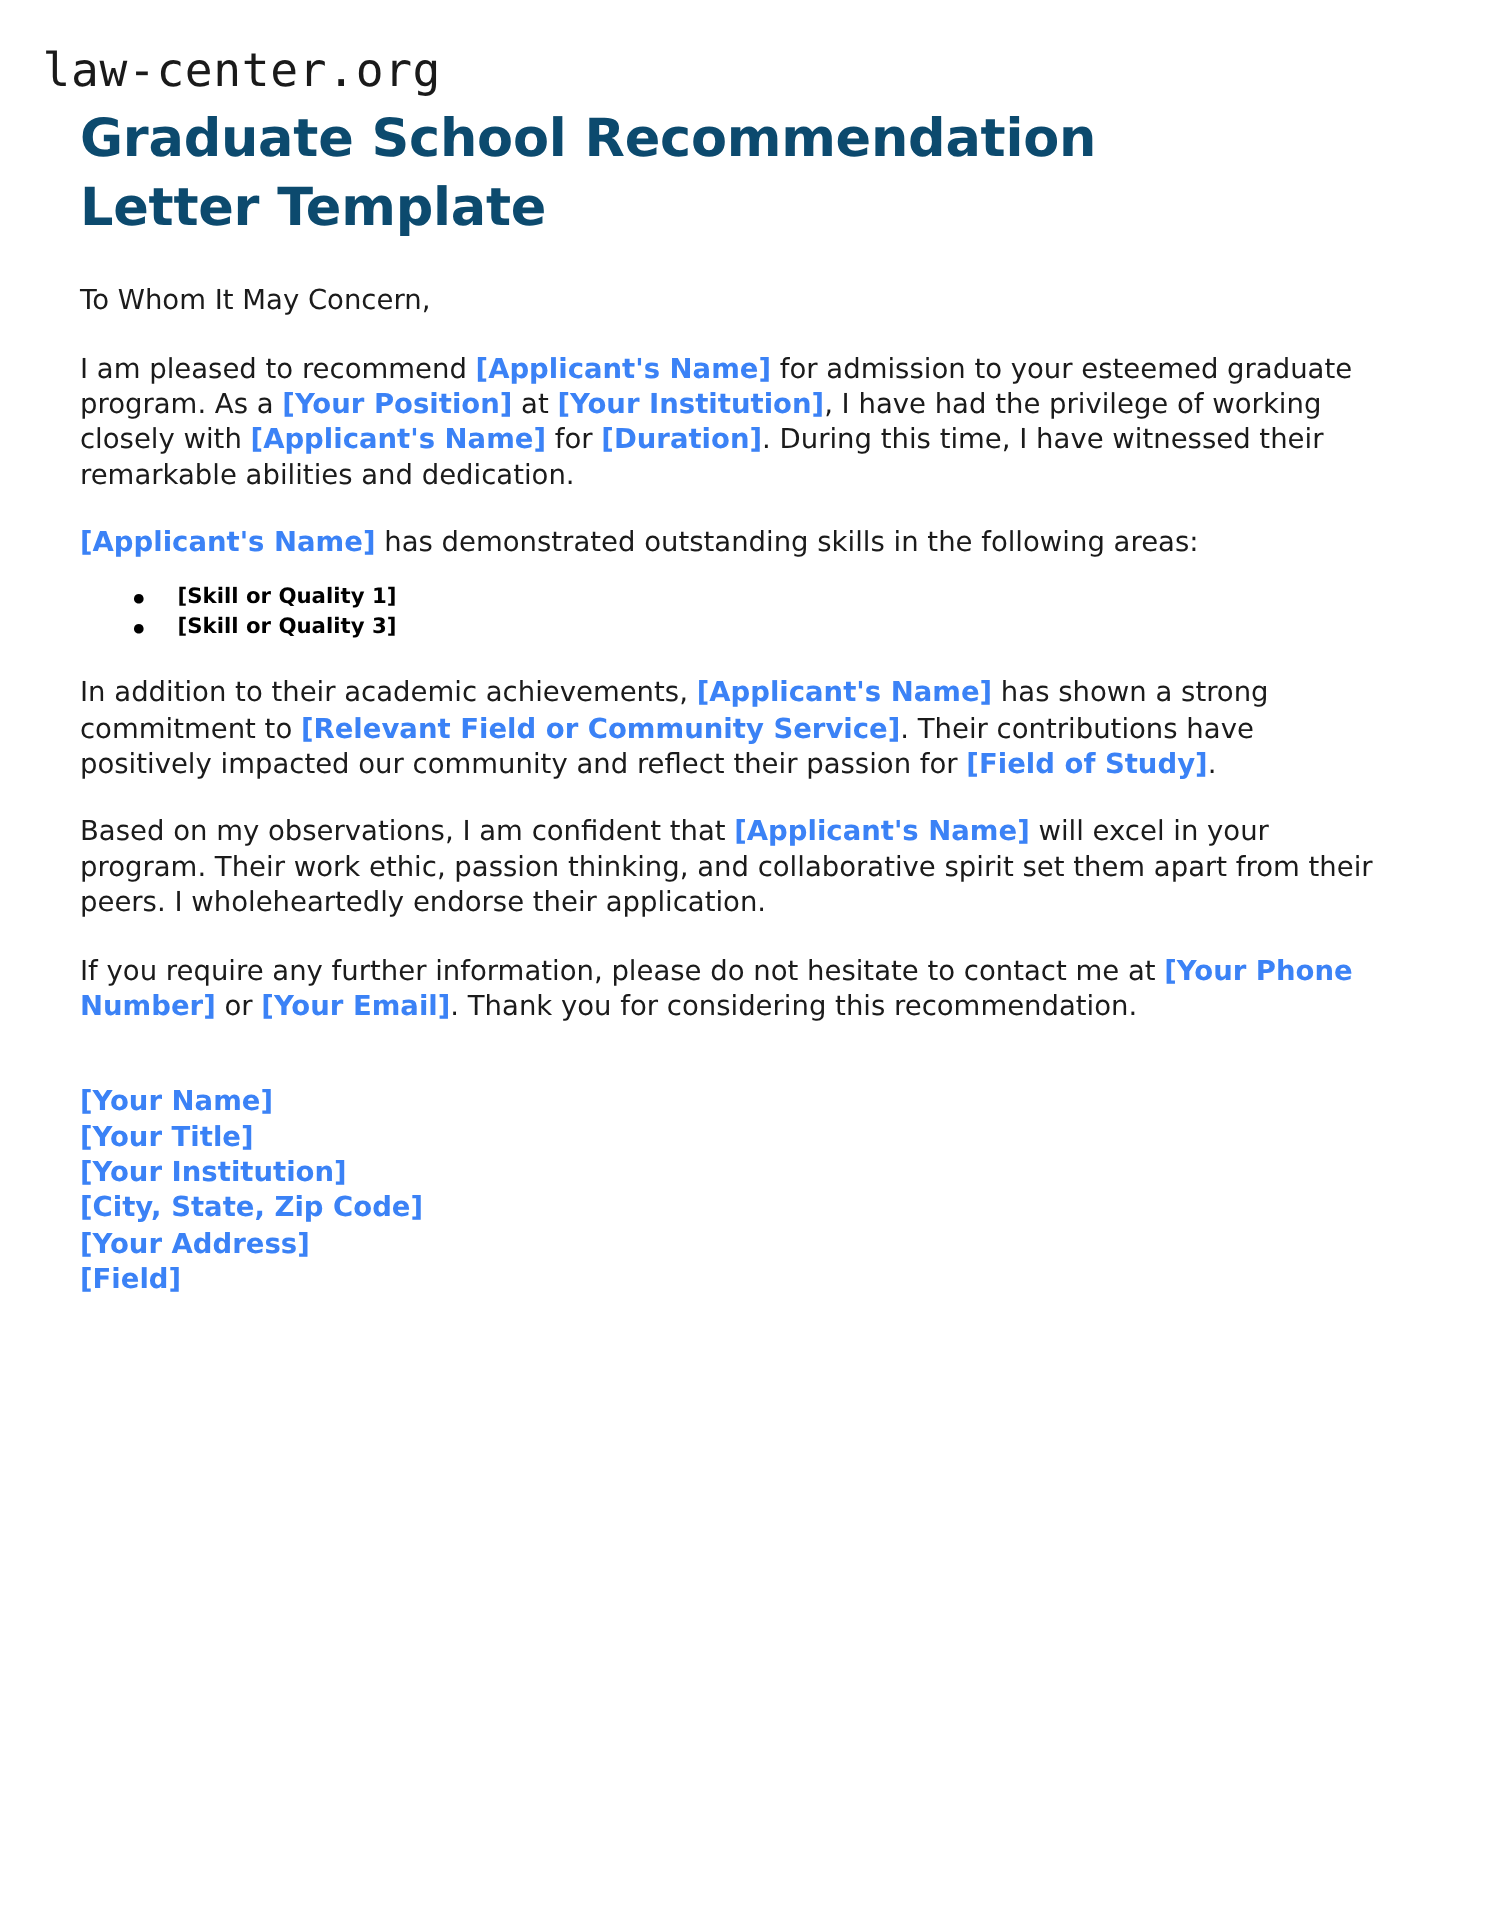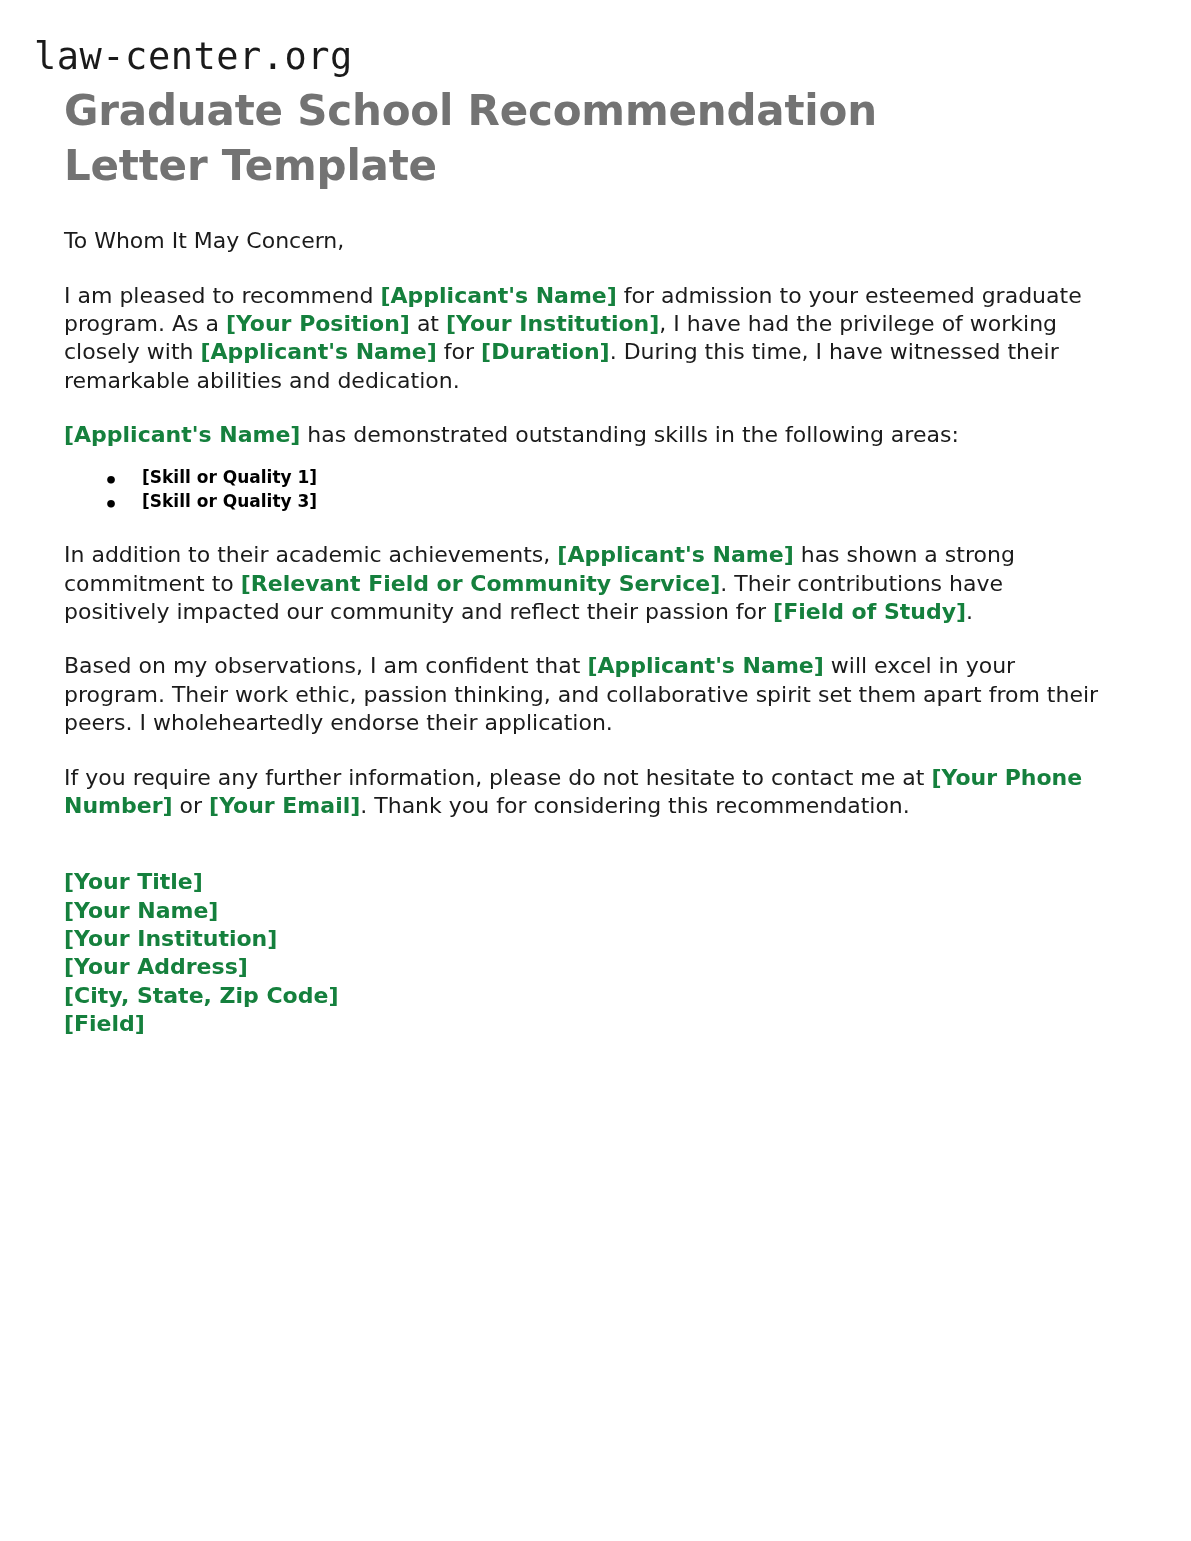--- a/index.html
+++ b/index.html
@@ -39,33 +39,33 @@
     top: 84px;
     width: 1044px;
   }
   h1.doc-title {
     margin: 0 0 0 0;
     font-family: "DejaVu Sans", sans-serif;
     font-size: 42px;
     font-weight: 700;
     line-height: 1.3;
     letter-spacing: -0.2px;
-    color: #737373;
+    color: #0c4a6e;
     max-width: 960px;
   }
   p.para {
     margin: 0;
     font-size: 22px;
     line-height: 1.29;
     color: #1b1b1b;
     font-weight: 400;
   }
   p.para b, li b, .sig-line {
     font-weight: 700;
-    color: #15803d;
+    color: #3b82f6;
   }
   .spacer-26 { height: 26px; }
   .spacer-34 { height: 34px; }
   .spacer-22 { height: 22px; }
   .spacer-18 { height: 18px; }
   ul.skills {
     margin: 0;
     padding: 0 0 0 58px;
     list-style: none;
   }
@@ -140,22 +140,22 @@
     <div class="spacer-26"></div>
 
     <p class="para"><span>If you require any further information, please do not hesitate to contact me at </span><b>[Your Phone Number]</b><span> or </span><b>[Your Email]</b><span>. Thank you for considering this recommendation.</span></p>
 
     <div class="spacer-26"></div>
 
 
     <div class="spacer-22"></div>
 
     <div class="sig-block">
+      <span class="sig-line">[Your Name]</span>
       <span class="sig-line">[Your Title]</span>
-      <span class="sig-line">[Your Name]</span>
       <span class="sig-line">[Your Institution]</span>
+      <span class="sig-line">[City, State, Zip Code]</span>
       <span class="sig-line">[Your Address]</span>
-      <span class="sig-line">[City, State, Zip Code]</span>
       <span class="sig-line">[Field]</span>
     </div>
 
   </div>
 </div>
 
 </body></html>

